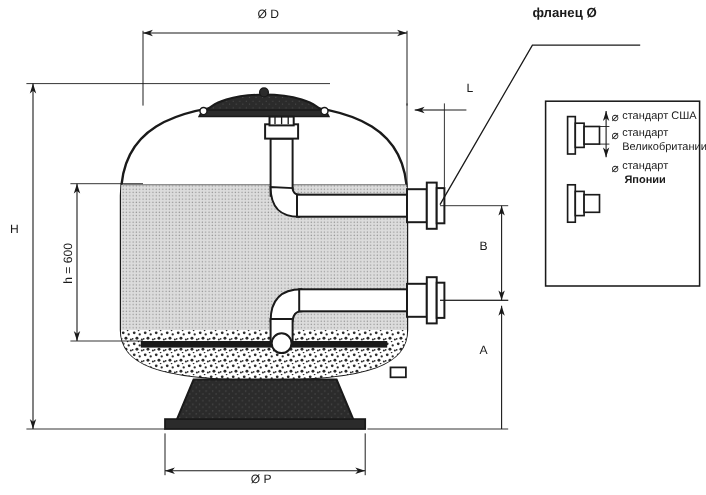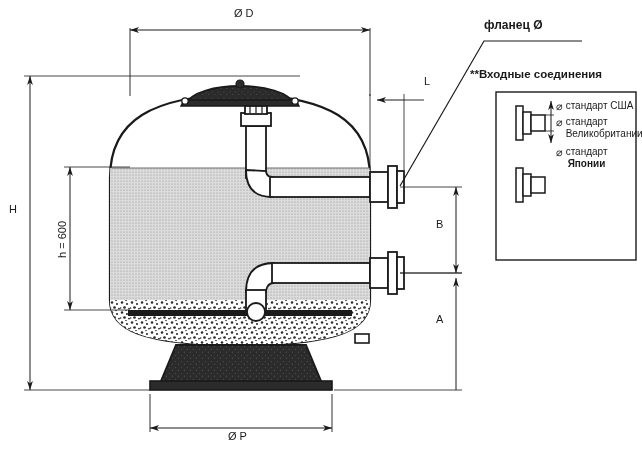--- a/index.html
+++ b/index.html
@@ -196,23 +196,22 @@
 <div class="lbl" style="left:9px;top:203px;">H</div>
 
 <div class="lbl vert" style="left:56px;top:258px;transform:rotate(-90deg);">h = 600</div>
 
 <div class="lbl" style="left:424px;top:75px;">L</div>
 
 <div class="lbl" style="left:436px;top:218px;">B</div>
 
 <div class="lbl" style="left:436px;top:313px;">A</div>
 
-<div class="lbl lbl-b" style="left:484px;top:18px;font-size:12px;">фланец  Ø</div>
-
-<div class="lbl lbl-b" style="left:470px;top:68px;font-size:11.5px;">**Входные соединения</div>
+<div class="lbl lbl-b" style="left:484px;top:4px;font-size:12px;">фланец  Ø</div>
+
 
 <div style="position:absolute;left:556px;top:100px;display:flex;align-items:flex-start;gap:3px;">
   <span class="lbl" style="position:static;font-size:11px;">⌀</span>
   <span class="lbl" style="position:static;font-size:10px;">стандарт США</span>
 </div>
 
 <div style="position:absolute;left:556px;top:116px;display:flex;align-items:flex-start;gap:3px;">
   <span class="lbl" style="position:static;font-size:11px;">⌀</span>
   <span style="display:flex;flex-direction:column;line-height:1.15;">
     <span class="lbl" style="position:static;font-size:10px;">стандарт</span>

